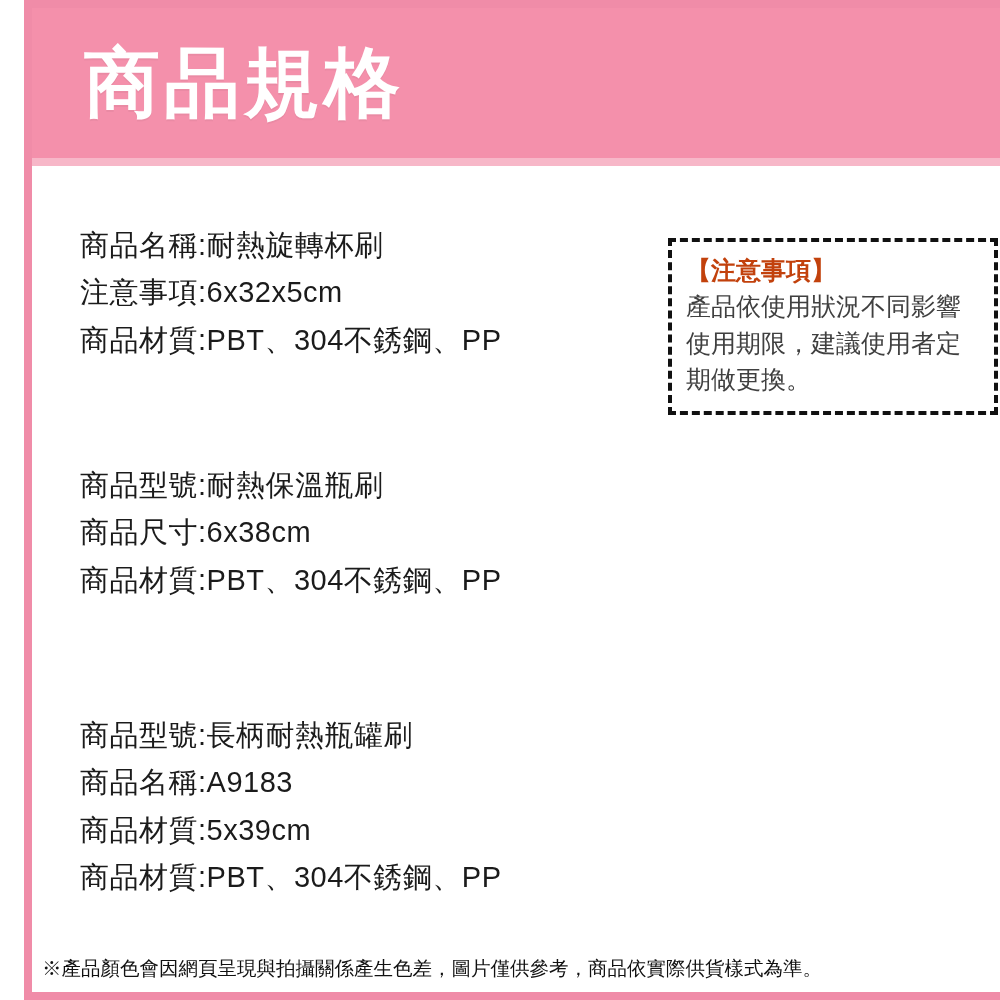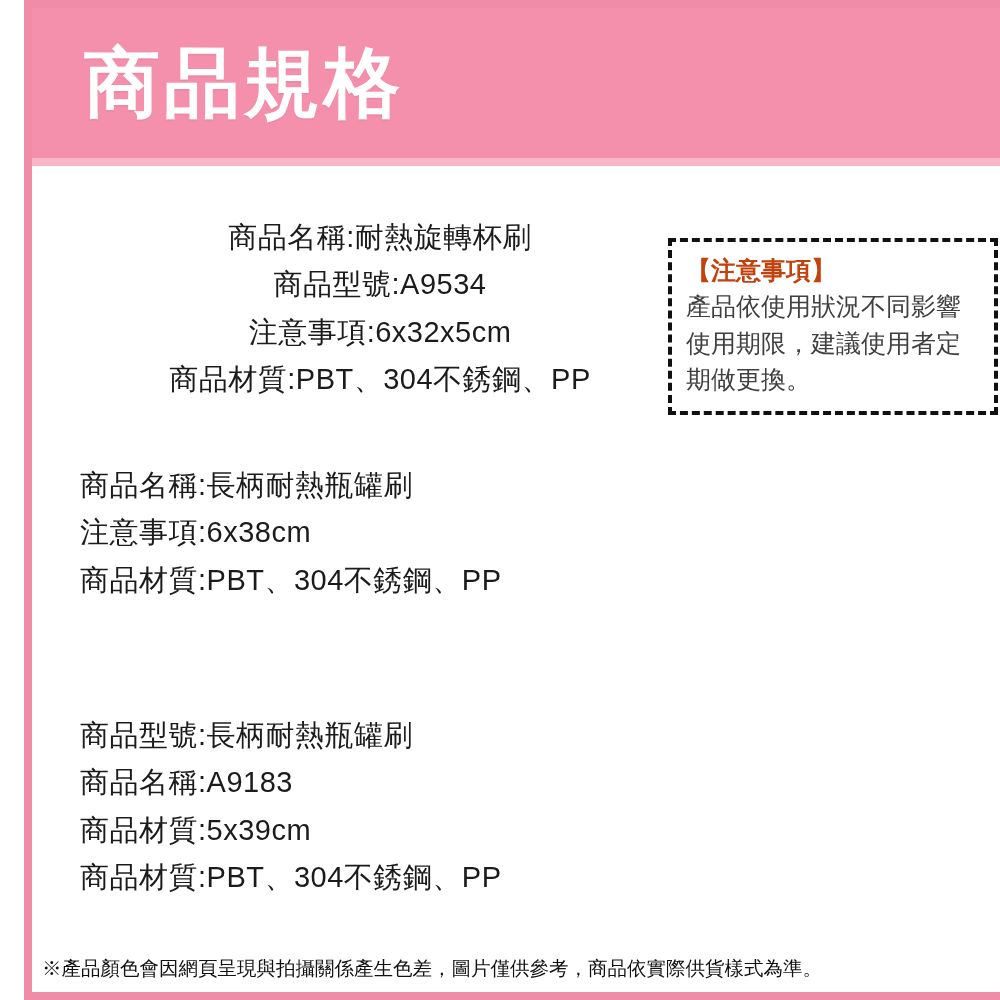--- a/index.html
+++ b/index.html
@@ -61,21 +61,21 @@
     top: 158px;
     width: 984px;
     height: 826px;
   }
 
   .spec-block {
     position: absolute;
     left: 48px;
     width: 600px;
   }
-  .spec-block.b1 { top: 48px; text-align: center; }
+  .spec-block.b1 { top: 56px; }
   .spec-block.b2 { top: 296px; }
   .spec-block.b3 { top: 546px; }
 
   .spec-line {
     font-size: 29px;
     color: #1b1b1b;
     line-height: 1.63;
     white-space: nowrap;
     letter-spacing: 0.5px;
   }
@@ -122,28 +122,27 @@
 
   <div class="header-band">
     <div class="header-title">商品規格</div>
   </div>
   <div class="header-underline"></div>
 
   <div class="content">
 
     <div class="spec-block b1">
       <div class="spec-line">商品名稱:耐熱旋轉杯刷</div>
-      <div class="spec-line">商品型號:A9534</div>
       <div class="spec-line">注意事項:6x32x5cm</div>
       <div class="spec-line">商品材質:PBT、304不銹鋼、PP</div>
     </div>
 
     <div class="spec-block b2">
-      <div class="spec-line">商品名稱:長柄耐熱瓶罐刷</div>
-      <div class="spec-line">注意事項:6x38cm</div>
+      <div class="spec-line">商品型號:耐熱保溫瓶刷</div>
+      <div class="spec-line">商品尺寸:6x38cm</div>
       <div class="spec-line">商品材質:PBT、304不銹鋼、PP</div>
     </div>
 
     <div class="spec-block b3">
       <div class="spec-line">商品型號:長柄耐熱瓶罐刷</div>
       <div class="spec-line">商品名稱:A9183</div>
       <div class="spec-line">商品材質:5x39cm</div>
       <div class="spec-line">商品材質:PBT、304不銹鋼、PP</div>
     </div>
 

